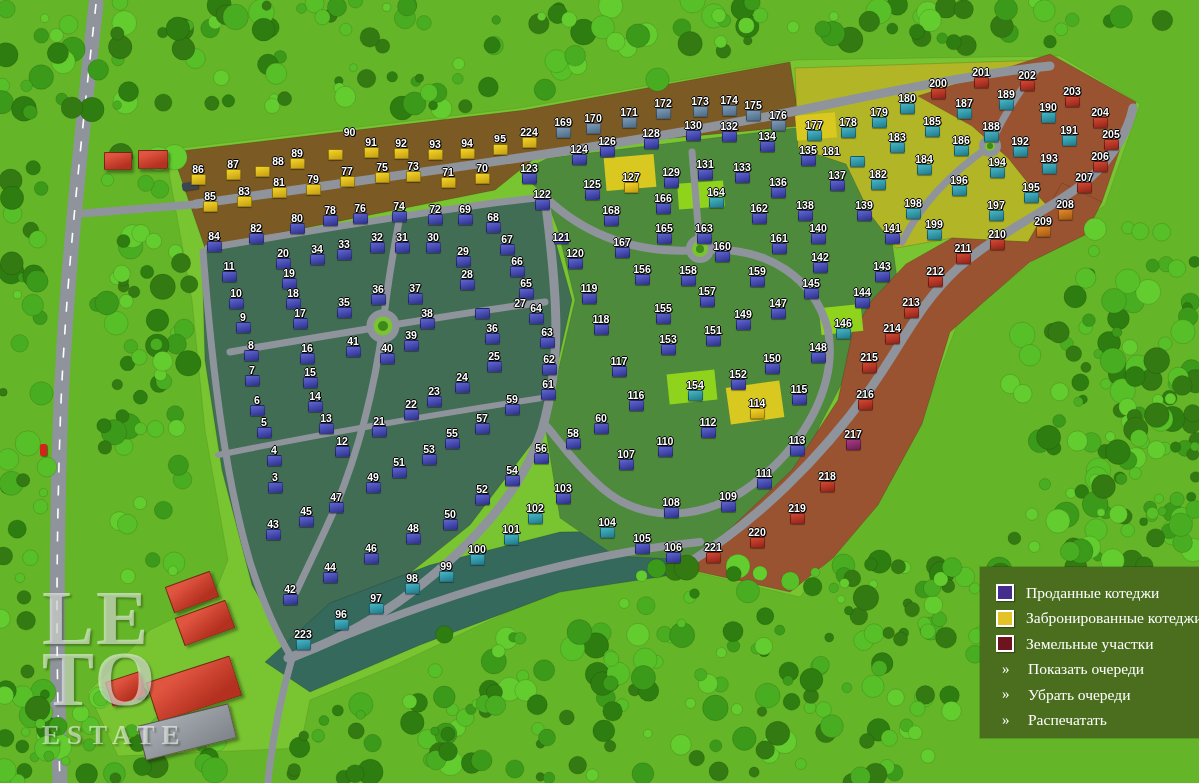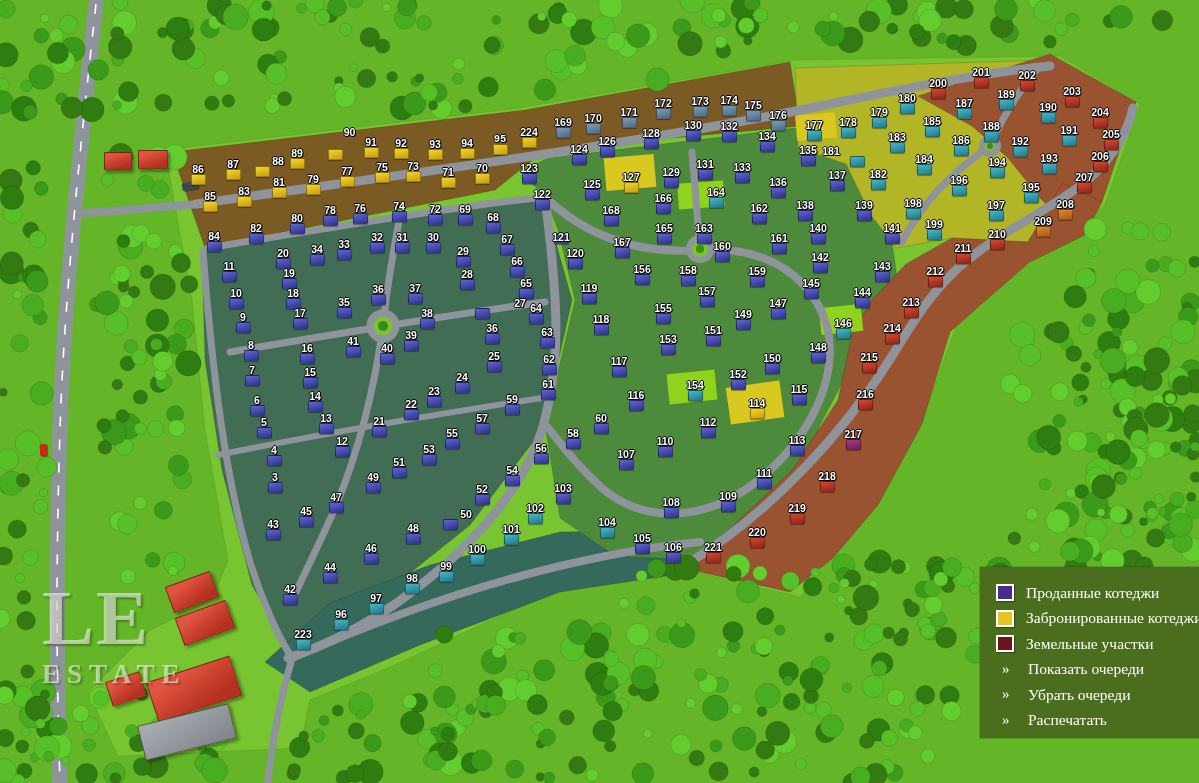--- a/index.html
+++ b/index.html
@@ -882,21 +882,21 @@
       <div class="plotnum" style="left: 306px; top: 511px;">45</div>
       <div class="house" style="left: 364px; top: 553px; background: linear-gradient(165deg, rgb(96, 102, 207), rgb(46, 50, 145));"></div>
       <div class="plotnum" style="left: 371px; top: 548px;">46</div>
       <div class="house" style="left: 329px; top: 502px; background: linear-gradient(165deg, rgb(96, 102, 207), rgb(46, 50, 145));"></div>
       <div class="plotnum" style="left: 336px; top: 497px;">47</div>
       <div class="house" style="left: 406px; top: 533px; background: linear-gradient(165deg, rgb(96, 102, 207), rgb(46, 50, 145));"></div>
       <div class="plotnum" style="left: 413px; top: 528px;">48</div>
       <div class="house" style="left: 366px; top: 482px; background: linear-gradient(165deg, rgb(96, 102, 207), rgb(46, 50, 145));"></div>
       <div class="plotnum" style="left: 373px; top: 477px;">49</div>
       <div class="house" style="left: 443px; top: 519px; background: linear-gradient(165deg, rgb(96, 102, 207), rgb(46, 50, 145));"></div>
-      <div class="plotnum" style="left: 466px; top: 514px; text-align: right;">50</div>
+      <div class="plotnum" style="left: 450px; top: 514px; text-align: right;">50</div>
       <div class="house" style="left: 392px; top: 467px; background: linear-gradient(165deg, rgb(96, 102, 207), rgb(46, 50, 145));"></div>
       <div class="plotnum" style="left: 399px; top: 462px;">51</div>
       <div class="house" style="left: 475px; top: 494px; background: linear-gradient(165deg, rgb(96, 102, 207), rgb(46, 50, 145));"></div>
       <div class="plotnum" style="left: 482px; top: 489px;">52</div>
       <div class="house" style="left: 422px; top: 454px; background: linear-gradient(165deg, rgb(96, 102, 207), rgb(46, 50, 145));"></div>
       <div class="plotnum" style="left: 429px; top: 449px;">53</div>
       <div class="house" style="left: 505px; top: 475px; background: linear-gradient(165deg, rgb(96, 102, 207), rgb(46, 50, 145));"></div>
       <div class="plotnum" style="left: 512px; top: 470px;">54</div>
       <div class="house" style="left: 445px; top: 438px; background: linear-gradient(165deg, rgb(96, 102, 207), rgb(46, 50, 145));"></div>
       <div class="plotnum" style="left: 452px; top: 433px;">55</div>
@@ -1233,20 +1233,21 @@
       <div class="house" style="left: 706px; top: 552px; background: linear-gradient(165deg, rgb(209, 74, 51), rgb(150, 35, 26));"></div>
       <div class="plotnum" style="left: 713px; top: 547px;">221</div>
       <div class="house" style="left: 296px; top: 639px; background: linear-gradient(165deg, rgb(73, 182, 198), rgb(31, 124, 140));"></div>
       <div class="plotnum" style="left: 303px; top: 634px;">223</div>
       <div class="house" style="left: 522px; top: 137px; background: linear-gradient(165deg, rgb(243, 213, 42), rgb(199, 159, 16));"></div>
       <div class="plotnum" style="left: 529px; top: 132px;">224</div>
     </div>
 
   <div class="watermark">
     <div class="wm-big">LE</div>
+    <div class="wm-big">TO</div>
     <div class="wm-small">ESTATE</div>
   </div>
 
   <div class="legend" id="legendPanel" style="background: rgb(74, 110, 30);">
     <div class="lrow">
       <span class="swatch" style="background: rgb(68, 45, 141);"></span>
       <span class="ltext">Проданные котеджи</span>
     </div>
     <div class="lrow">
       <span class="swatch" style="background: rgb(227, 196, 36);"></span>

